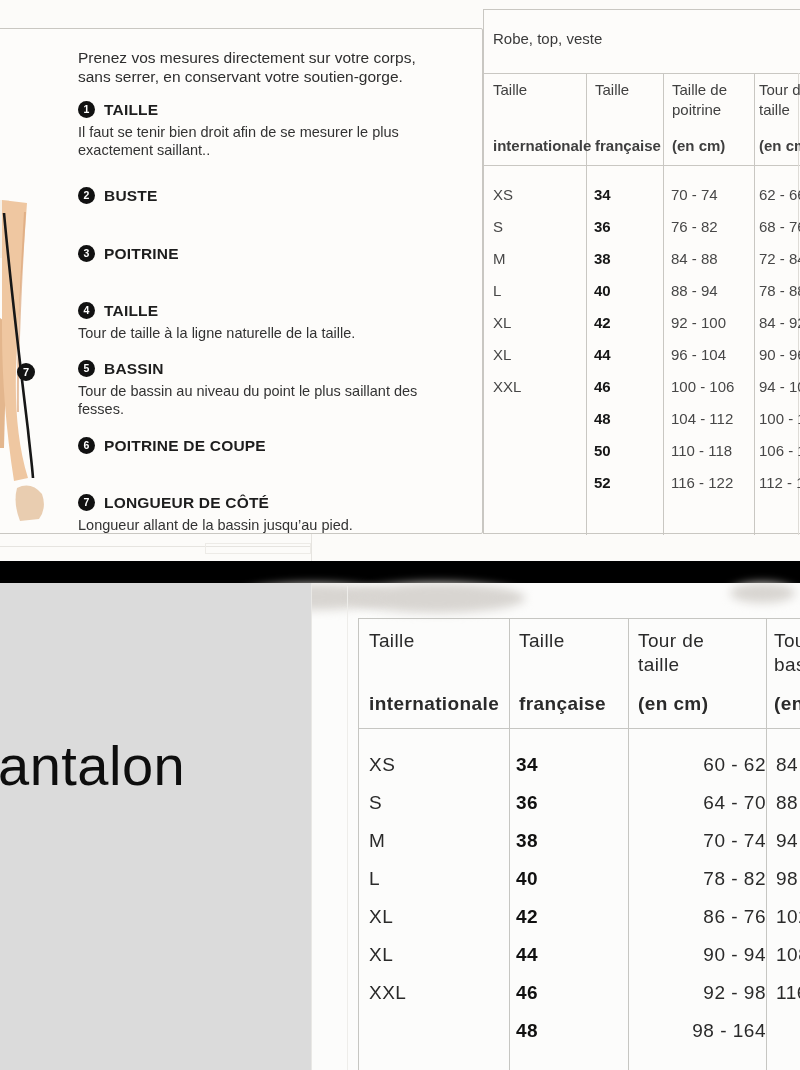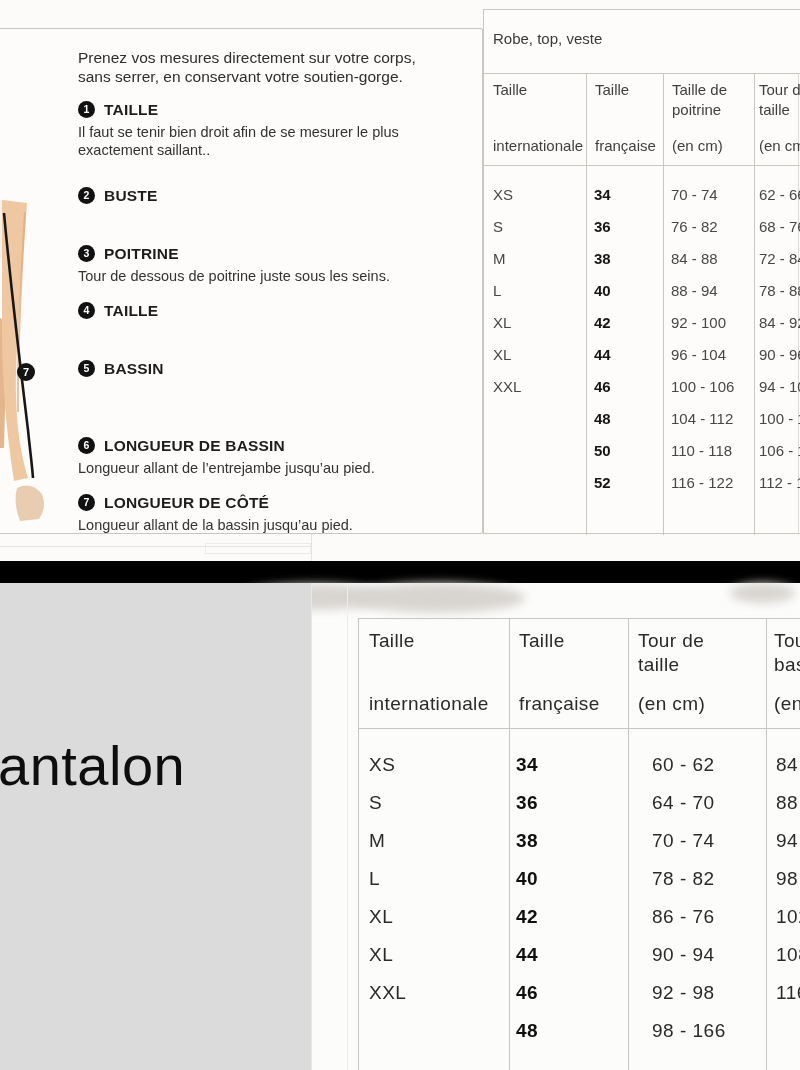--- a/index.html
+++ b/index.html
@@ -31,21 +31,21 @@
   .vline { position:absolute; width:1px; background:#c9c7c2; }
   #robe-panel .hl1 { top:63px; } #robe-panel .hl2 { top:155px; }
   #robe-panel .v1 { left:102px; top:63px; height:462px; }
   #robe-panel .v2 { left:179px; top:63px; height:462px; }
   #robe-panel .v3 { left:270px; top:63px; height:462px; }
   #robe-panel .v4 { left:314px; top:63px; height:462px; background:#dedcd7; }
   .thead { position:absolute; display:grid; }
   #robe-head { left:0; top:63px; width:420px; height:92px; grid-template-columns:102px 77px 91px 150px; }
   .hc { position:relative; padding:7px 0 0 9px; font-size:15px; color:#3f3f3f; line-height:20px; }
   #robe-head .hc:nth-child(4){ padding-left:5px; }
-  .hc .hb { position:absolute; bottom:9px; left:9px; white-space:nowrap; }
+  .hc .hb { position:absolute; bottom:9px; left:9px; white-space:nowrap;font-weight:bold; }
   #robe-head .hc:nth-child(4) .hb { left:5px; }
   .tbody { position:absolute; }
   #robe-body { left:0; top:155px; width:420px; padding-top:13px; }
   .rt-row { display:grid; grid-template-columns:102px 77px 91px 150px; height:32px; align-items:center; }
   .rt-row div { padding-left:9px; font-size:15px; color:#474747; white-space:nowrap; }
   .rt-row .c2 { padding-left:8px; font-weight:bold; color:#161616; }
   .rt-row .c3 { padding-left:8px; }
   .rt-row .c4 { padding-left:5px; }
 
   
@@ -80,21 +80,21 @@
   #pant-table .v3 { left:407px; top:0; height:452px; background:#c6c6c2; }
   #pant-head { left:0; top:0; width:540px; height:109px; grid-template-columns:150px 119px 138px 160px; }
   #pant-head .hc { padding:10px 0 0 10px; font-size:19px; color:#2a2a2a; line-height:24px; letter-spacing:.4px; }
   #pant-head .hc:nth-child(4){ padding-left:8px; }
   #pant-head .hc .hb { bottom:12px; left:10px; }
   #pant-head .hc:nth-child(4) .hb { left:8px; }
   #pant-body { left:0; top:109px; width:540px; padding-top:18px; }
   .pt-row { display:grid; grid-template-columns:150px 119px 138px 160px; height:38px; align-items:center; }
   .pt-row div { padding-left:10px; font-size:19px; color:#2a2a2a; letter-spacing:.5px; white-space:nowrap; }
   .pt-row .c2 { padding-left:7px; font-weight:bold; color:#101010; }
-  .pt-row .c3 { padding-left:24px; }
+  .pt-row .c3 { padding-left:24px;text-align:right; }
   .pt-row .c4 { padding-left:10px; }
 </style>
 </head>
 <body>
 
 <div id="screen">
 
   <div id="guide-panel" class="panel"></div>
   <p id="guide-intro">Prenez vos mesures directement sur votre corps, sans serrer, en conservant votre soutien-gorge.</p>
   <div id="guide-items">
@@ -111,43 +111,43 @@
       <span class="num">2</span>
       <span>BUSTE</span>
     </div>
   </div>
 
   <div class="mi">
     <div class="mi-t">
       <span class="num">3</span>
       <span>POITRINE</span>
     </div>
-    <div class="mi-d">Tour de dessous de poitrine juste sous les seins.</div>
   </div>
 
   <div class="mi">
     <div class="mi-t">
       <span class="num">4</span>
       <span>TAILLE</span>
     </div>
+    <div class="mi-d">Tour de taille à la ligne naturelle de la taille.</div>
   </div>
 
   <div class="mi">
     <div class="mi-t">
       <span class="num">5</span>
       <span>BASSIN</span>
     </div>
+    <div class="mi-d">Tour de bassin au niveau du point le plus saillant des fesses.</div>
   </div>
 
   <div class="mi">
     <div class="mi-t">
       <span class="num">6</span>
-      <span>LONGUEUR DE BASSIN</span>
-    </div>
-    <div class="mi-d">Longueur allant de l’entrejambe jusqu’au pied.</div>
+      <span>POITRINE DE COUPE</span>
+    </div>
   </div>
 
   <div class="mi">
     <div class="mi-t">
       <span class="num">7</span>
       <span>LONGUEUR DE CÔTÉ</span>
     </div>
     <div class="mi-d">Longueur allant de la bassin jusqu’au pied.</div>
   </div>
 </div>
@@ -361,19 +361,19 @@
   <div class="pt-row">
     <div class="c1">XXL</div>
     <div class="c2">46</div>
     <div class="c3">92 - 98</div>
     <div class="c4">116</div>
   </div>
 
   <div class="pt-row">
     <div class="c1"></div>
     <div class="c2">48</div>
-    <div class="c3">98 - 166</div>
+    <div class="c3">98 - 164</div>
     <div class="c4"></div>
   </div>
 </div>
   </div>
 
 </div>
 
 </body></html>

